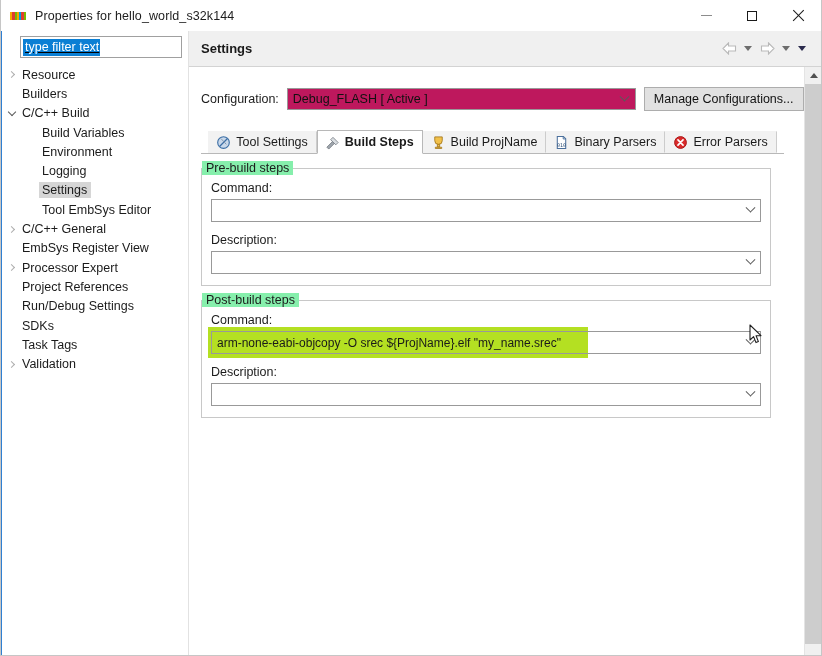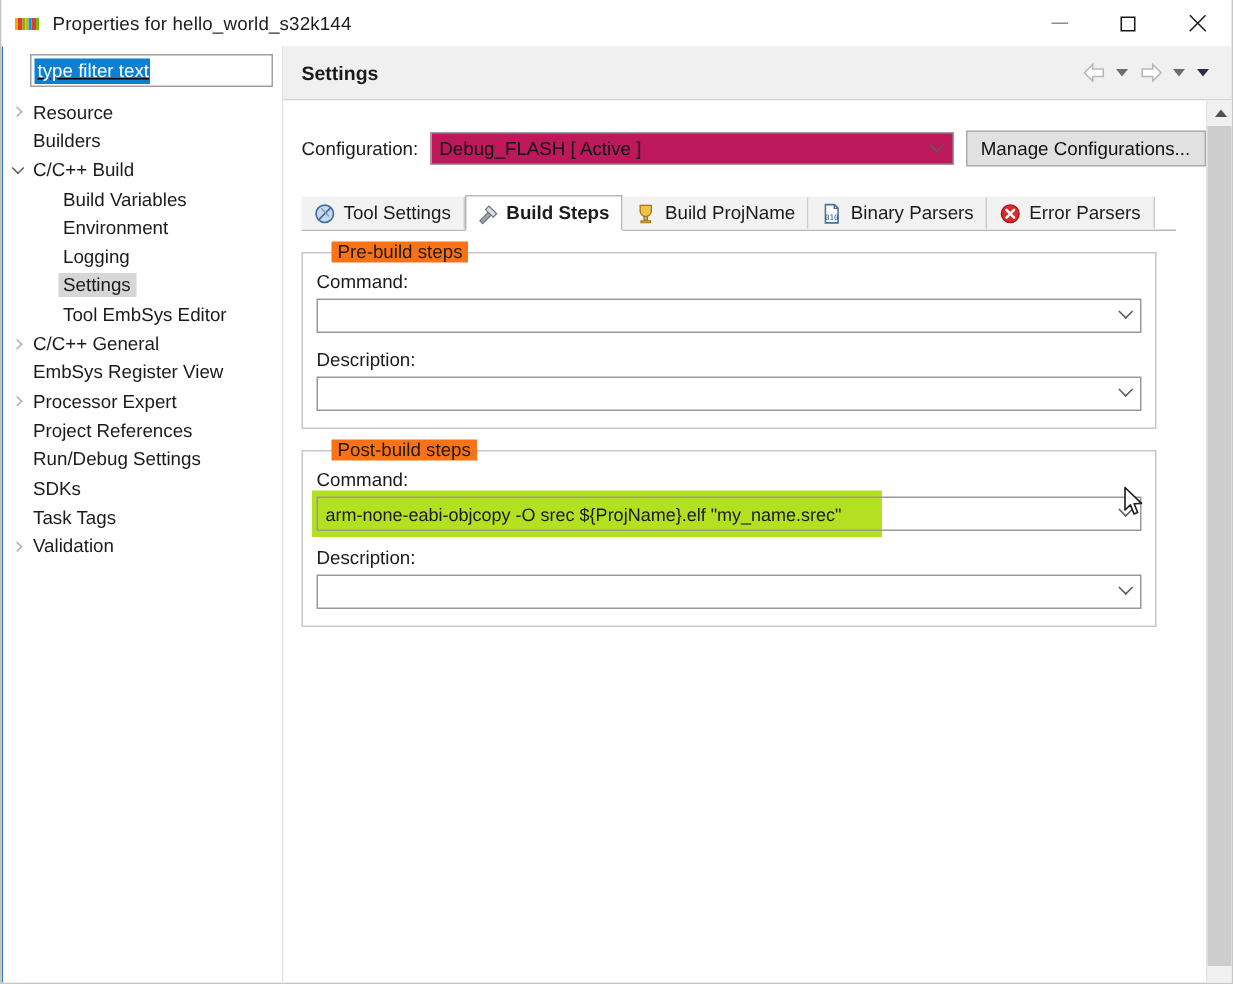--- a/index.html
+++ b/index.html
@@ -227,20 +227,21 @@
   }
 
   
   .tabstrip {
     margin: 19px 0 0 12px;
     display: flex;
     align-items: flex-end;
     height: 24px;
     border-bottom: 1px solid #b8b8b8;
     width: 583px;
+    justify-content: center;
   }
   .tab {
     height: 22px;
     display: flex; align-items: center;
     gap: 5px;
     padding: 0 8px 0 7px;
     font-size: 12.5px;
     color: #1b1b1b;
     border: 1px solid transparent;
     border-right: 1px solid #cccccc;
@@ -261,22 +262,22 @@
   
   .groupbox {
     position: relative;
     margin: 14px 0 0 12px;
     width: 570px;
     border: 1px solid #c8c8c8;
     padding: 12px 9px 11px 9px;
   }
   .groupbox > .gb-title {
     position: absolute;
-    top: -8px; left: 19px;
-    background: #f97316;
+    top: -8px; left: 0;
+    background: #86efac;
     padding: 0 4px;
     font-size: 12.5px;
     color: #1b1b1b;
   }
   .field-label {
     font-size: 12.5px; color: #1b1b1b;
     margin-bottom: 4px;
   }
   .field-combo {
     height: 23px;

